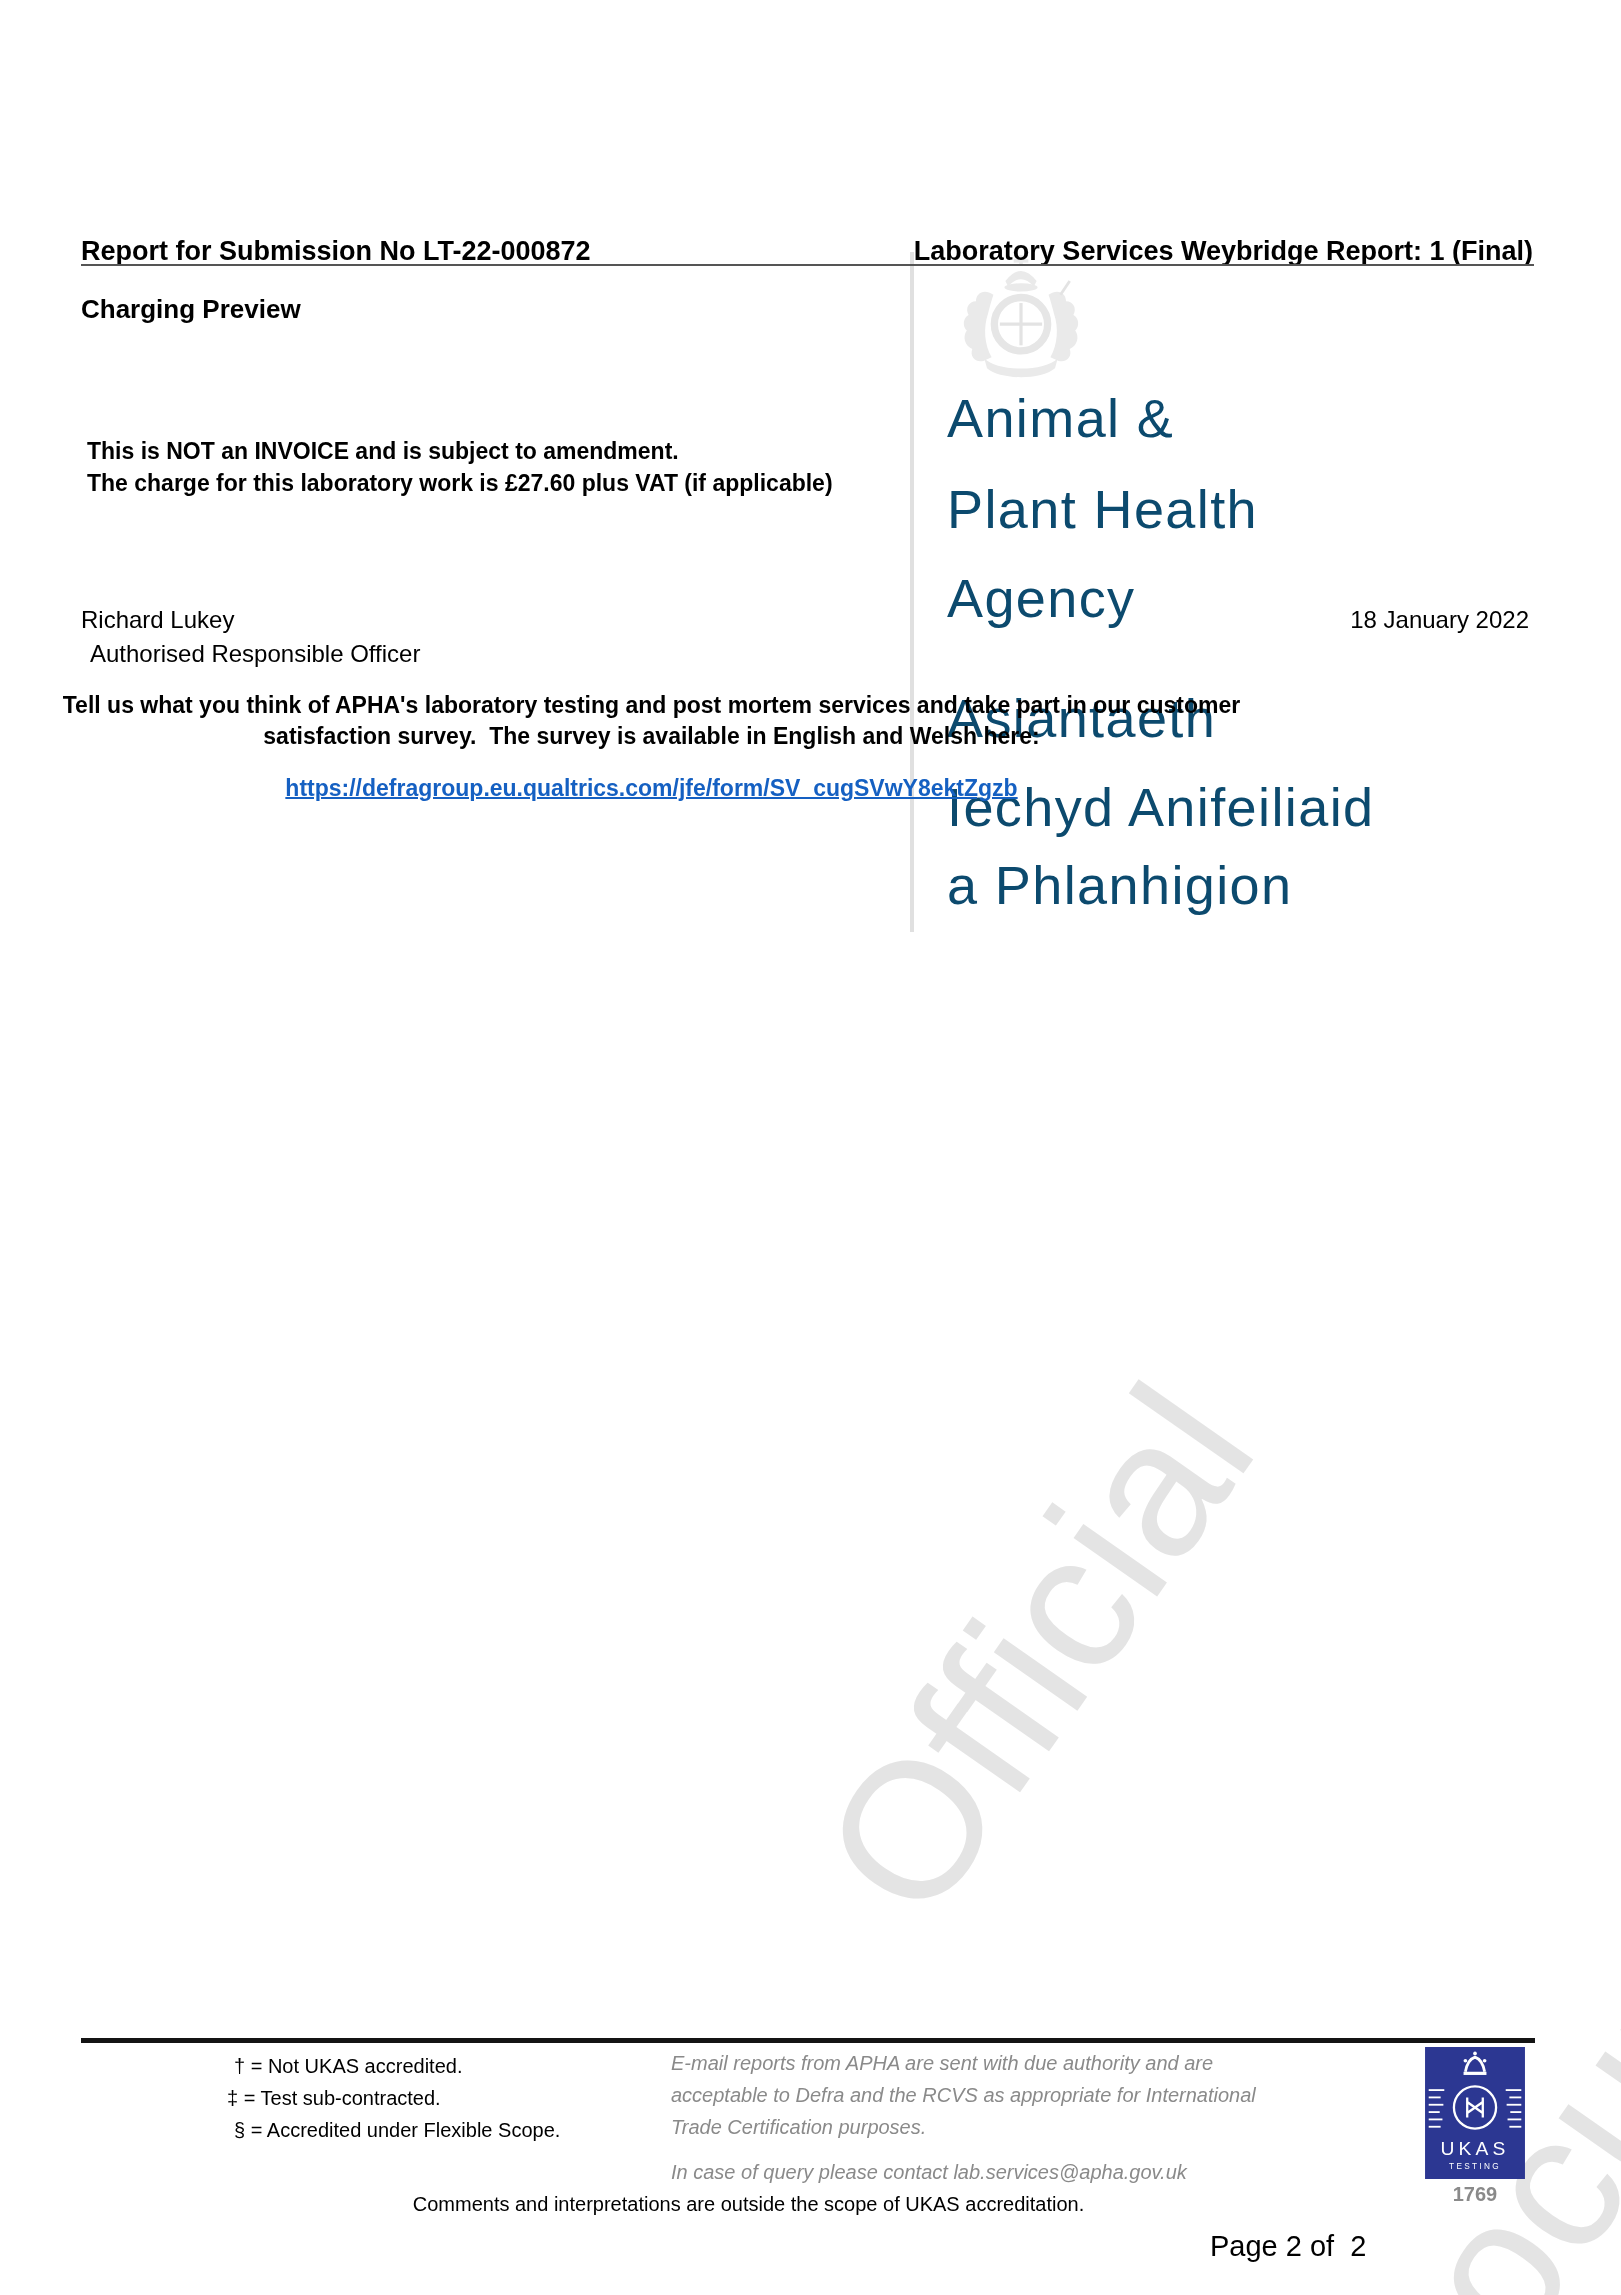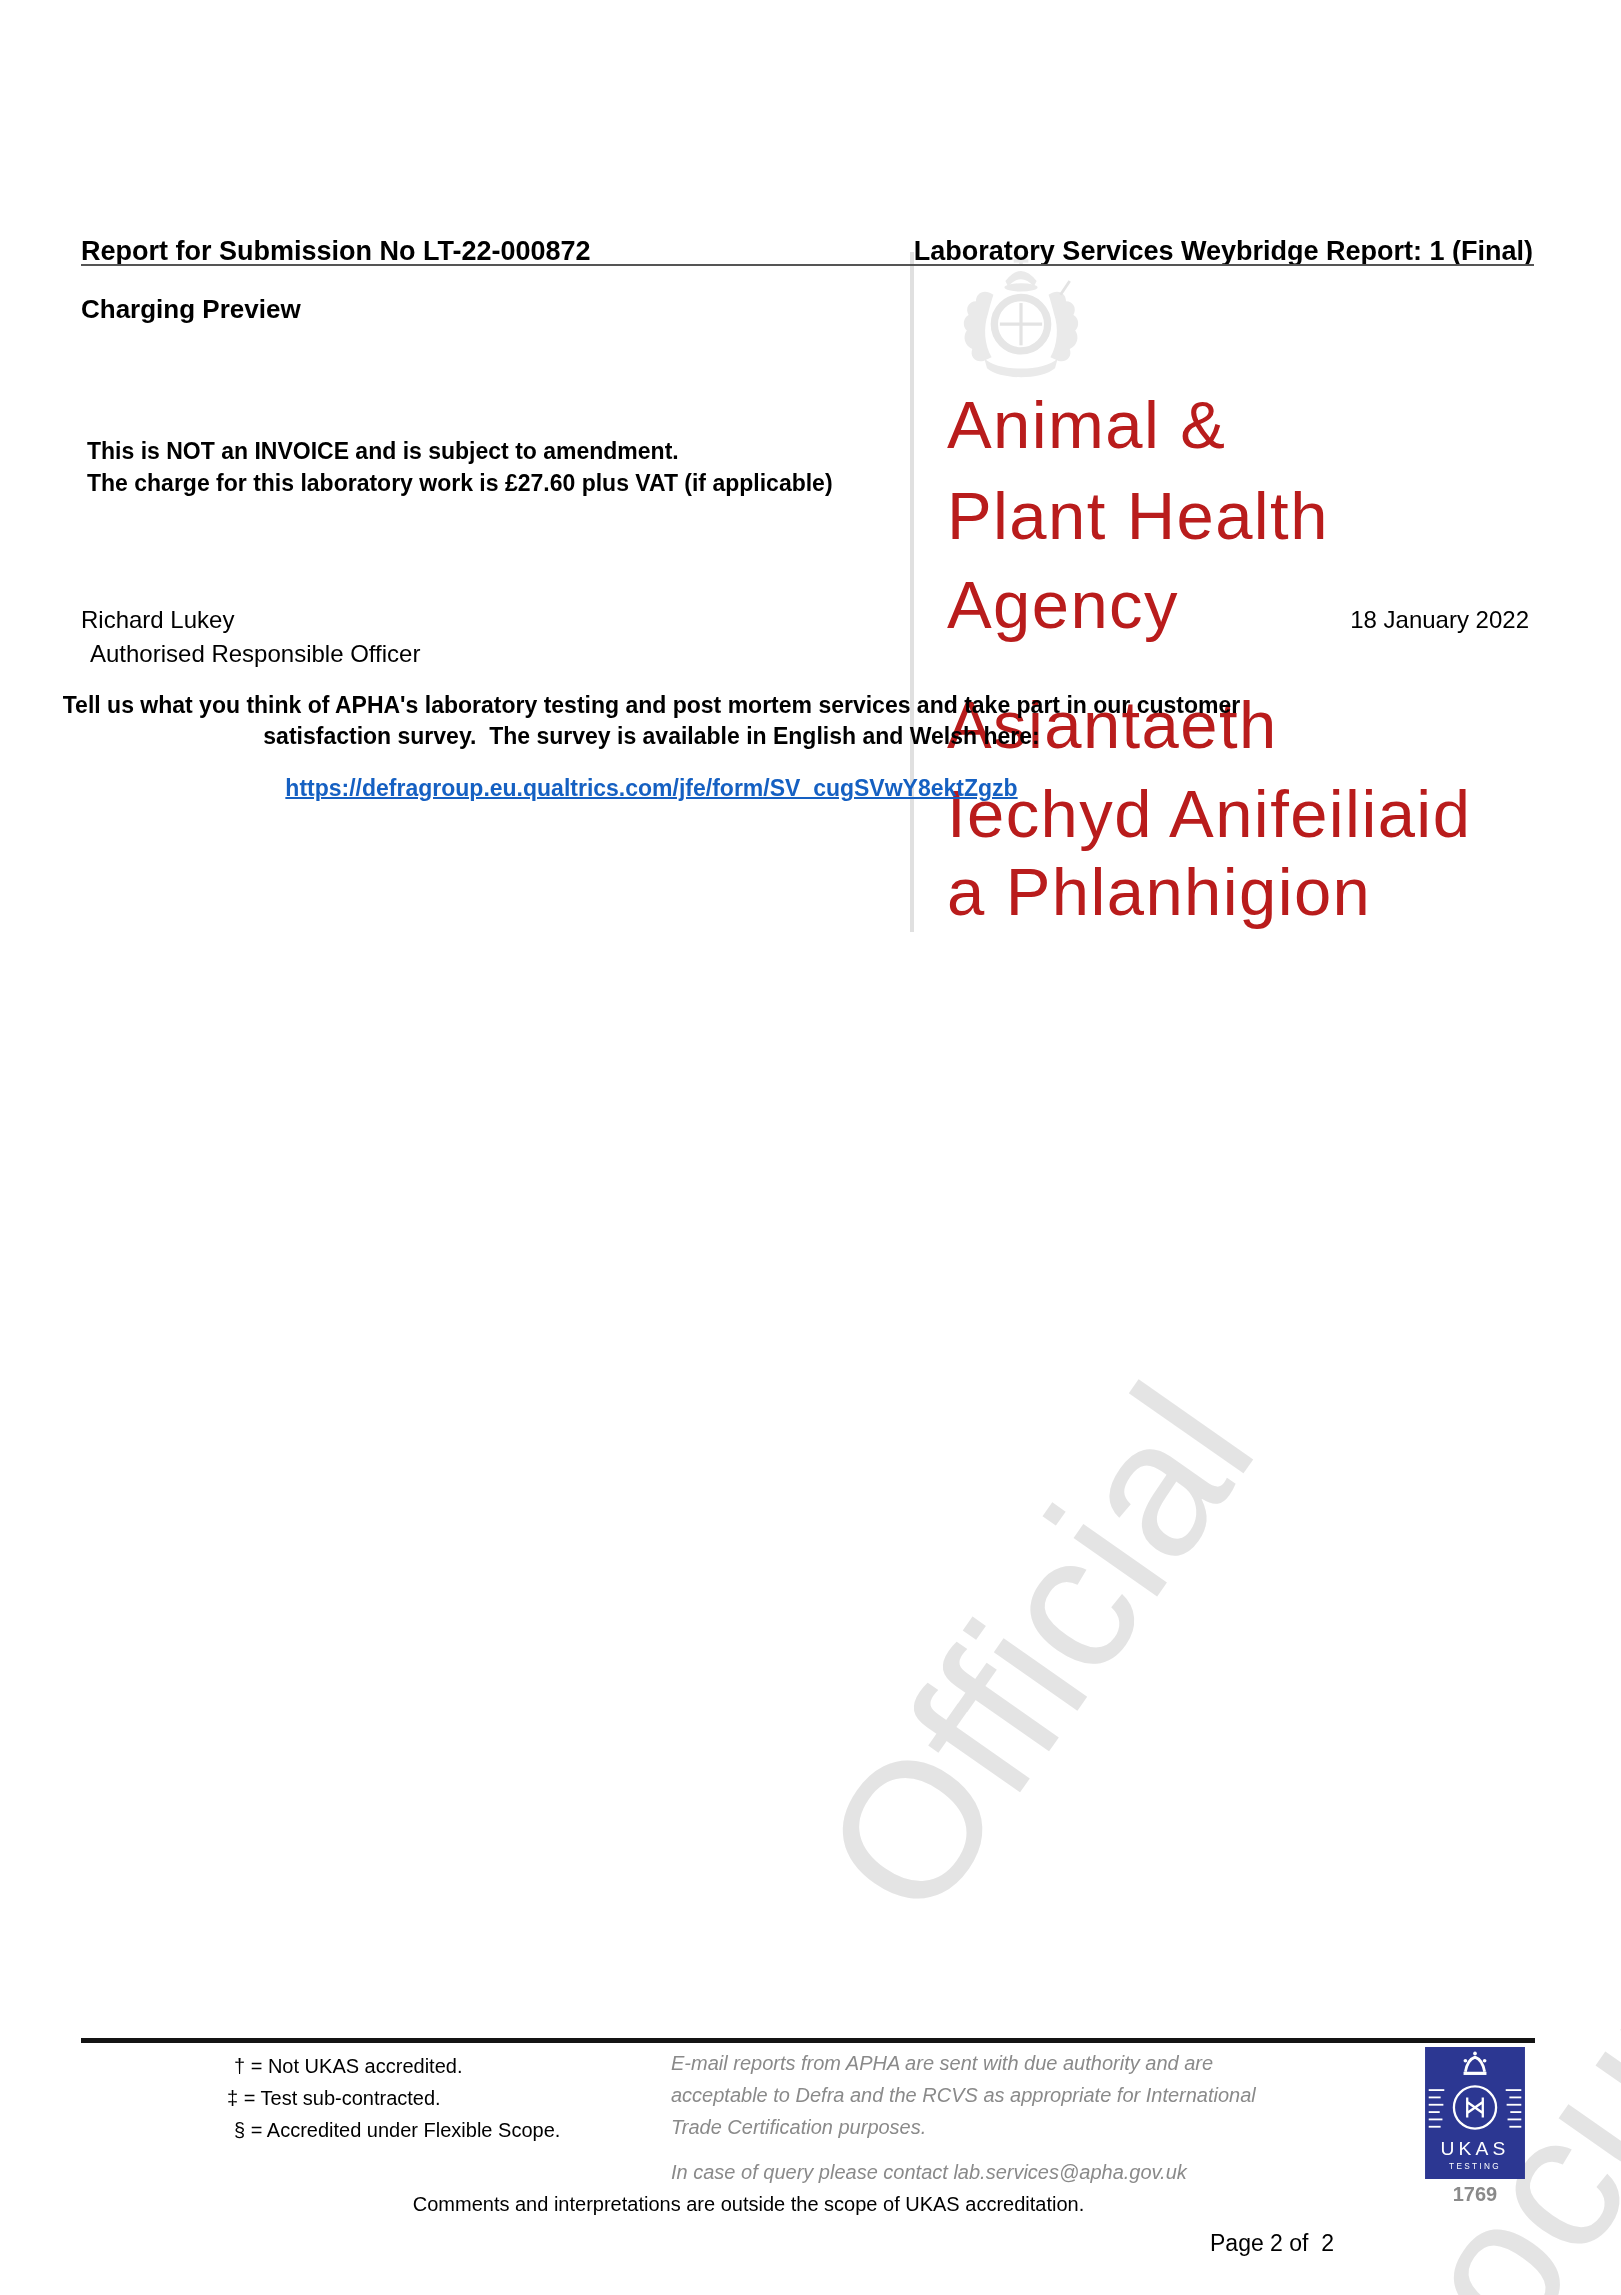--- a/index.html
+++ b/index.html
@@ -3,21 +3,21 @@
 <meta charset="utf-8">
 <style>
   html,body{margin:0;padding:0;background:#888;}
   .page{
     position:relative;width:1622px;height:2295px;background:#ffffff;
     font-family:"Liberation Sans",sans-serif;color:#000;overflow:hidden;
   }
   .abs{position:absolute;}
   
   .wm{z-index:0;}
-  .wm-text{color:#b91c1c;font-size:67px;line-height:1;letter-spacing:1.4px;white-space:pre;}
+  .wm-text{color:#0c4a6e;font-size:54px;line-height:1;letter-spacing:1.4px;white-space:pre;}
   .wm-bar{background:#E0E0E0;}
   .wm-diagonal{
     left:169px;top:1185px;width:1194px;height:551px;
     transform:rotate(-55deg);transform-origin:center center;
     color:#E4E4E4;font-size:193px;line-height:1.26;text-align:center;white-space:pre;
   }
   
   .ct{z-index:2;}
   .hdr{font-size:27px;font-weight:bold;line-height:1;white-space:pre;}
   .rule{background:#555;}
@@ -31,21 +31,21 @@
   table.charges tr.drow td{border-bottom:4.1px solid #222;height:34px;}
   .al{text-align:left;padding-left:7.3px;}
   .ar{text-align:right;padding-right:5.5px;}
   .bold50{font-size:23px;font-weight:bold;line-height:1;white-space:pre;}
   .reg52{font-size:24px;line-height:1;white-space:pre;}
   .centerline{left:0;width:1303px;text-align:center;}
   .linkline a{color:#1560C2;text-decoration:underline;text-decoration-thickness:2.3px;font-weight:bold;font-size:23px;white-space:pre;}
   .flegend{font-size:20px;line-height:1;white-space:pre;}
   .fitalic{font-size:20px;line-height:1.05;font-style:italic;color:#8A8A8A;white-space:pre;}
   .fcomment{font-size:20px;line-height:1;}
-  .fpage{font-size:23px;line-height:1;white-space:pre;}
+  .fpage{font-size:29px;line-height:1;white-space:pre;}
   .ukas-num{font-size:20px;font-weight:bold;color:#8A8A8A;text-align:center;}
 </style>
 </head>
 <body>
 
 <div class="page">
 
   <div class="wm">
 
     <svg class="abs" style="left:940px;top:247px;" width="162" height="136" viewBox="0 0 352 296">

